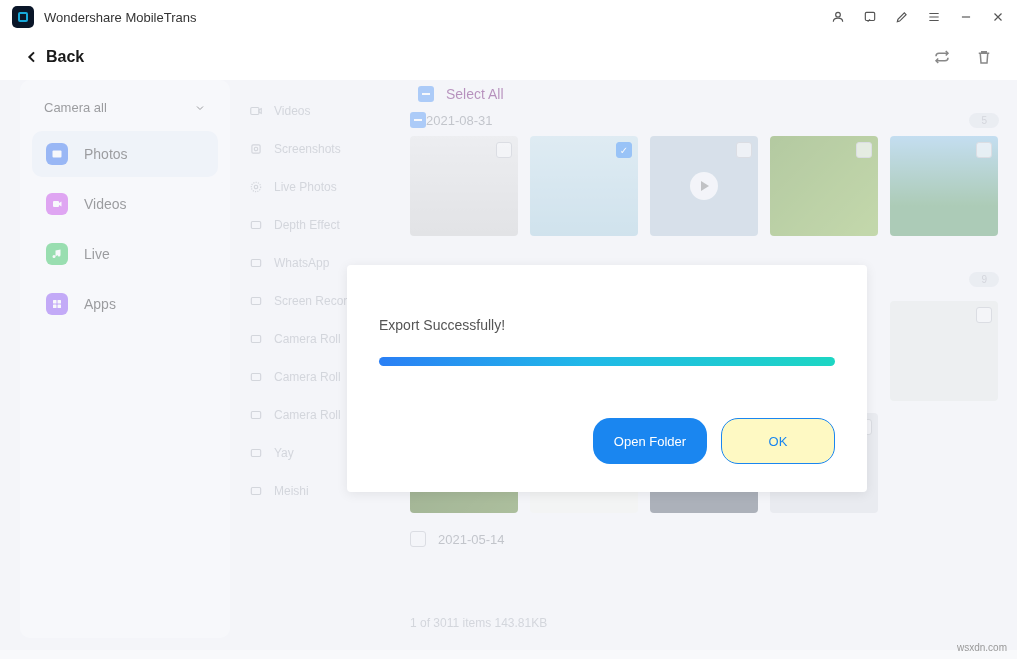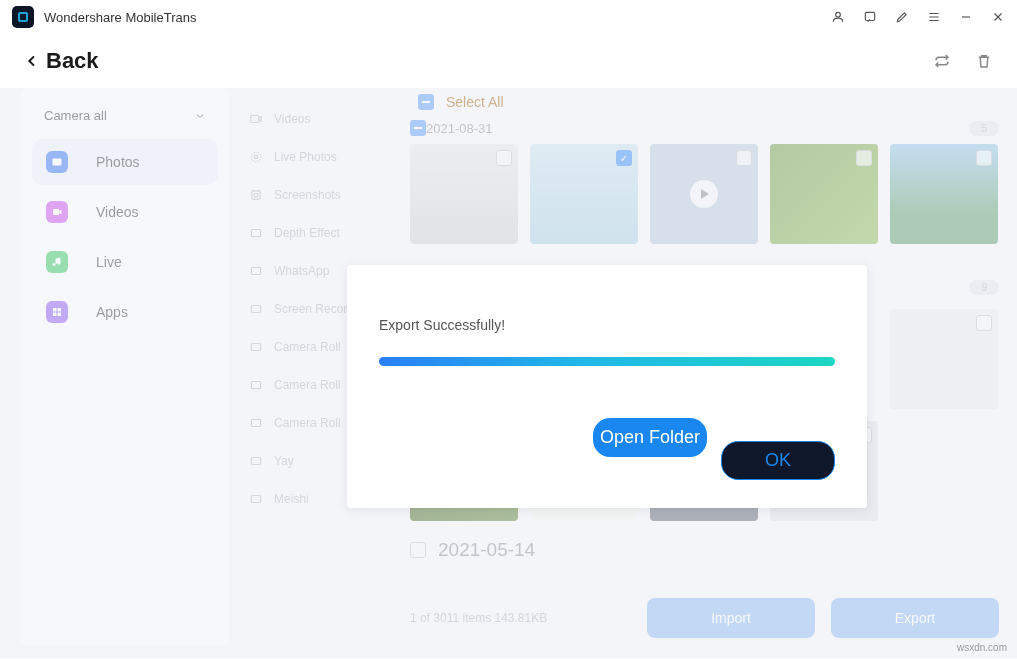--- a/index.html
+++ b/index.html
@@ -7,44 +7,44 @@
     
     .titlebar { height: 34px; display: flex; align-items: center; padding: 0 12px; background: #fff; }
     .app-logo { width: 22px; height: 22px; background: #0a1628; border-radius: 5px; display: flex; align-items: center; justify-content: center; margin-right: 10px; }
     .app-logo-inner { width: 10px; height: 10px; border: 2px solid #17a8d9; border-radius: 2px; }
     .app-title { font-size: 13px; color: #333; font-weight: 500; }
     .titlebar-actions { margin-left: auto; display: flex; gap: 18px; align-items: center; }
     .titlebar-icon { width: 14px; height: 14px; color: #555; cursor: pointer; }
     
     .back-row { display: flex; align-items: center; padding: 14px 24px; background: #fff; }
     .back-btn { display: flex; align-items: center; gap: 6px; cursor: pointer; }
-    .back-btn span.label { font-size: 22px; font-weight: 700; color: #1a1a1a; }
+    .back-btn span.label { font-size: 16px; font-weight: 700; color: #1a1a1a; }
     .back-actions { margin-left: auto; display: flex; gap: 24px; }
     .back-action-icon { width: 18px; height: 18px; color: #888; cursor: pointer; }
     
     .main { display: flex; height: 570px; position: relative; }
     
     .sidebar { width: 210px; background: #fff; border-radius: 10px; margin: 0 0 12px 20px; padding: 16px 12px; }
     .filter-row { display: flex; align-items: center; justify-content: space-between; padding: 4px 12px 16px 12px; font-size: 13px; color: #333; cursor: pointer; }
-    .nav-item { display: flex; align-items: center; gap: 28px; padding: 12px 14px; border-radius: 10px; font-size: 14px; color: #333; cursor: pointer; margin-bottom: 4px; }
+    .nav-item { display: flex; align-items: center; gap: 16px; padding: 12px 14px; border-radius: 10px; font-size: 14px; color: #333; cursor: pointer; margin-bottom: 4px; }
     .nav-item.active { background: #eef3fb; }
     .nav-icon { width: 22px; height: 22px; border-radius: 6px; display: flex; align-items: center; justify-content: center; color: #fff; font-size: 12px; }
     .nav-icon.photos { background: #2f6ff2; }
     .nav-icon.videos { background: #c947ea; }
     .nav-icon.information { background: #f6a022; }
     .nav-icon.music { background: #2fc559; }
     .nav-icon.apps { background: #8d52f6; }
     
     .subsidebar { width: 180px; padding: 12px 0; }
     .sub-item { display: flex; align-items: center; gap: 10px; padding: 12px 18px; font-size: 12px; color: #b0b3bb; cursor: pointer; }
     .sub-icon { width: 16px; height: 14px; }
     .share-hdr { display: flex; align-items: center; gap: 6px; padding: 12px 18px; font-size: 12px; color: #b0b3bb; }
     
     .content { flex: 1; padding: 0 18px 12px 0; display: flex; flex-direction: column; }
-    .sel-row { display: flex; align-items: center; gap: 12px; padding: 6px 8px; font-size: 14px; color: #a16207; }
+    .sel-row { display: flex; align-items: center; gap: 12px; padding: 6px 8px; font-size: 14px; color: #701a75; }
     .cb-partial { width: 16px; height: 16px; background: #5a9cf8; border-radius: 3px; display: flex; align-items: center; justify-content: center; }
     .cb-dash { width: 8px; height: 2px; background: #fff; }
     .date-row { display: flex; align-items: center; gap: 0; padding: 4px 0 8px 0; font-size: 13px; color: #8b8e96; }
     .count-badge { margin-left: auto; background: #e3e6ec; color: #b0b3bb; font-size: 10px; padding: 2px 12px; border-radius: 10px; }
     
     .thumb-grid { display: flex; gap: 12px; margin-bottom: 12px; }
     .thumb { width: 108px; height: 100px; background: #d0d8e0; border-radius: 4px; position: relative; flex-shrink: 0; overflow: hidden; }
     .thumb .cb { position: absolute; top: 6px; right: 6px; width: 16px; height: 16px; border: 1.5px solid #c0c3ca; border-radius: 3px; background: rgba(255,255,255,0.7); }
     .thumb .cb.checked { background: #2f8af5; border-color: #2f8af5; display: flex; align-items: center; justify-content: center; }
     .thumb .cb.checked::after { content: "✓"; color: #fff; font-size: 10px; }
@@ -55,39 +55,39 @@
     .t2 { background: linear-gradient(180deg,#c9e3ed 0%,#a8cfe0 100%); }
     .t3 { background: #b8c9d9; }
     .t4 { background: linear-gradient(135deg,#6a9838 0%,#8db850 100%); }
     .t5 { background: linear-gradient(180deg,#8ec5e8 0%,#5a9c68 70%); }
     .t6 { background: #e8ece8; }
     .t7 { background: linear-gradient(135deg,#3a6018 0%,#5a8030 100%); }
     .t8 { background: #f5f5f0; }
     .t9 { background: #5a6270; }
     .t10 { background: #e0e2e6; }
     
-    .date2-row { display: flex; align-items: center; gap: 12px; padding: 6px 0; font-size: 19px; color: #8b8e96; }
+    .date2-row { display: flex; align-items: center; gap: 12px; padding: 6px 0; font-size: 13px; color: #8b8e96; }
     .cb-empty { width: 16px; height: 16px; border: 1.5px solid #c0c3ca; border-radius: 3px; }
     
     .footer { display: flex; align-items: center; padding: 8px 0; margin-top: auto; }
     .footer-status { font-size: 12px; color: #b0b3bb; }
     .footer-btns { margin-left: auto; display: flex; gap: 16px; }
     .fbtn { width: 168px; height: 40px; border-radius: 8px; border: none; font-size: 14px; color: #fff; cursor: pointer; }
     .fbtn.import { background: #8cb9f0; }
     .fbtn.export { background: #8cb9f0; }
     
     .overlay { position: absolute; inset: 0; background: rgba(240,243,248,0.55); pointer-events: none; }
     
     .modal { position: absolute; left: 347px; top: 265px; width: 520px; background: #fff; border-radius: 4px; box-shadow: 0 2px 12px rgba(0,0,0,0.08); padding: 52px 32px 28px 32px; z-index: 10; }
     .modal-title { font-size: 14px; color: #555; margin-bottom: 24px; }
     .progress { width: 100%; height: 9px; border-radius: 5px; background: linear-gradient(90deg,#2a7ff5 0%,#20b8e8 45%,#1dd6c3 100%); margin-bottom: 52px; }
     .modal-btns { display: flex; gap: 14px; justify-content: flex-end; }
-    .mbtn { width: 114px; height: 39px; border-radius: 17px; font-size: 18px; cursor: pointer; border: none; }
+    .mbtn { width: 114px; height: 46px; border-radius: 17px; font-size: 13px; cursor: pointer; border: none; }
     .mbtn.primary { background: #1a86f0; color: #fff; }
-    .mbtn.secondary { background: #0f172a; border: 1.5px solid #1a86f0; color: #1a86f0; margin-top: 23px; }
+    .mbtn.secondary { background: #fef9c3; border: 1.5px solid #1a86f0; color: #1a86f0; }
     
     .watermark { position: absolute; bottom: 6px; right: 10px; font-size: 10px; color: #999; }
     
     svg { display: block; }
   </style>
 </head>
 <body>
 
 <div class="titlebar">
   <div class="app-logo">
@@ -186,31 +186,31 @@
   <div class="subsidebar">
     <div class="sub-item">
         <svg class="sub-icon" viewBox="0 0 24 24" fill="none" stroke="#b0b3bb" stroke-width="2">
           <rect x="3" y="6" width="14" height="12" rx="2"></rect>
           <path d="M17 10l4-2v8l-4-2z"></path>
         </svg>
         <span>Videos</span>
       </div>
     <div class="sub-item">
         <svg class="sub-icon" viewBox="0 0 24 24" fill="none" stroke="#b0b3bb" stroke-width="2">
+          <rect x="5" y="5" width="14" height="14" rx="2"></rect>
+          <circle cx="12" cy="12" r="3"></circle>
+        </svg>
+        <span>Screenshots</span>
+      </div>
+    <div class="sub-item">
+        <svg class="sub-icon" viewBox="0 0 24 24" fill="none" stroke="#b0b3bb" stroke-width="2">
           <circle cx="12" cy="12" r="3"></circle>
           <circle cx="12" cy="12" r="8" stroke-dasharray="2 2"></circle>
         </svg>
         <span>Live Photos</span>
-      </div>
-    <div class="sub-item">
-        <svg class="sub-icon" viewBox="0 0 24 24" fill="none" stroke="#b0b3bb" stroke-width="2">
-          <rect x="5" y="5" width="14" height="14" rx="2"></rect>
-          <circle cx="12" cy="12" r="3"></circle>
-        </svg>
-        <span>Screenshots</span>
       </div>
     <div class="sub-item">
         <svg class="sub-icon" viewBox="0 0 24 24" fill="none" stroke="#b0b3bb" stroke-width="2">
           <rect x="4" y="6" width="16" height="12" rx="2"></rect>
         </svg>
         <span>Depth Effect</span>
       </div>
     <div class="sub-item">
         <svg class="sub-icon" viewBox="0 0 24 24" fill="none" stroke="#b0b3bb" stroke-width="2">
           <rect x="4" y="6" width="16" height="12" rx="2"></rect>
@@ -314,24 +314,20 @@
       <div class="thumb t10">
           <div class="cb"></div>
         </div>
     </div>
     <div class="date2-row">
       <div class="cb-empty"></div>
       <span>2021-05-14</span>
     </div>
     <div class="footer">
       <span class="footer-status">1 of 3011 items 143.81KB</span>
-      <div class="footer-btns">
-        <button class="fbtn import">Import</button>
-        <button class="fbtn export">Export</button>
-      </div>
     </div>
   </div>
 
   <div class="overlay"></div>
 
 </div>
 
 <div class="modal">
   <div class="modal-title">Export Successfully!</div>
   <div class="progress"></div>

